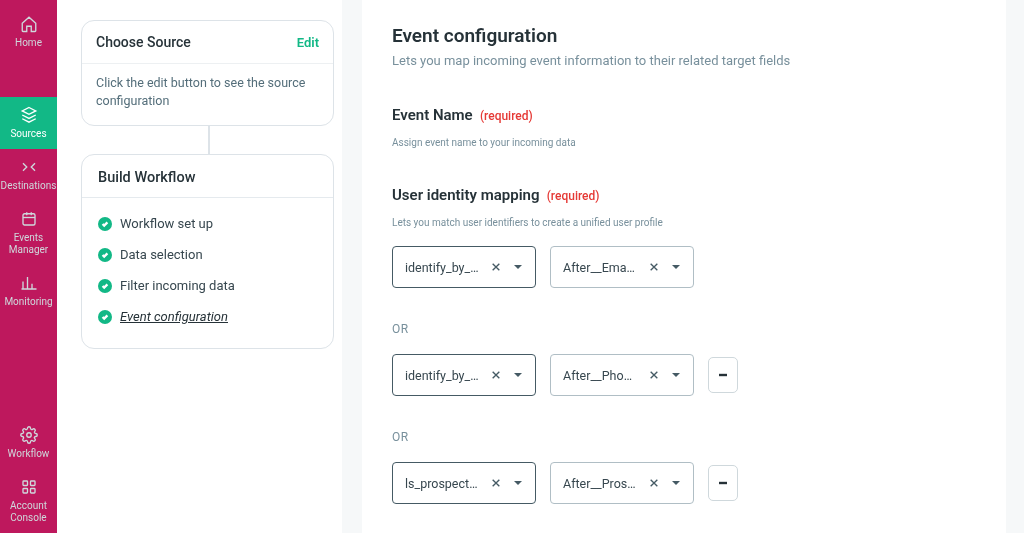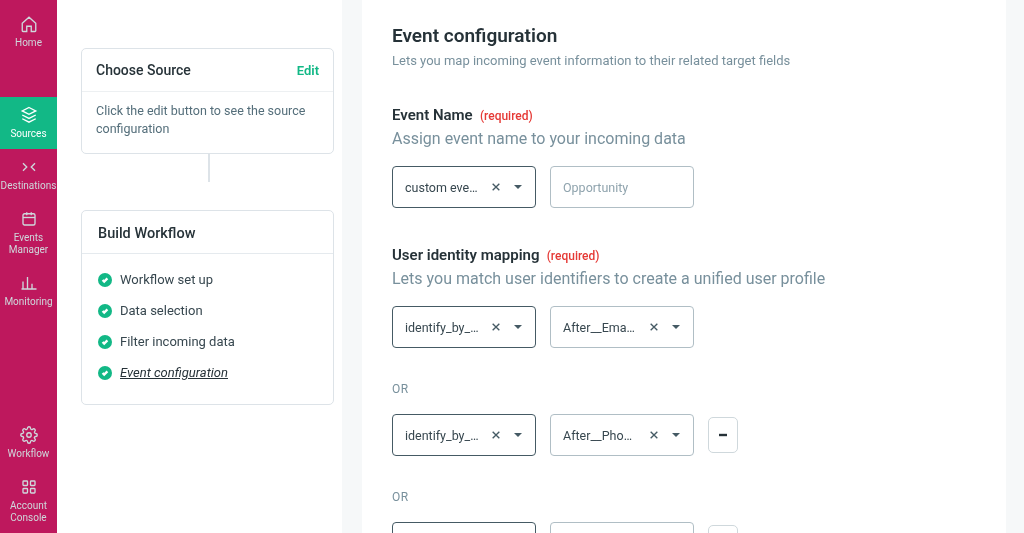--- a/index.html
+++ b/index.html
@@ -8,21 +8,21 @@
 
   
   .sidebar { width: 57px; background: #be185d; display: flex; flex-direction: column; align-items: center; padding-top: 6px; flex-shrink: 0; }
   .sidebar-item { width: 100%; padding: 8px 2px 9px; display: flex; flex-direction: column; align-items: center; gap: 3px; color: #cfd8dc; cursor: pointer; font-size: 10px; line-height: 1.2; text-align: center; }
   .sidebar-item.active { background: #12b886; color: #fff; margin-top: 39px; }
   .sidebar-spacer { flex: 1; }
   .sidebar-icon { width: 20px; height: 20px; display: flex; align-items: center; justify-content: center; }
 
   
   .left-col { width: 285px; flex-shrink: 0; padding: 20px 8px 20px 24px; background: #fff; }
-  .card { border: 1px solid #dde3e8; border-radius: 5px; background: #fff; margin-top: 28px; }
+  .card { border: 1px solid #dde3e8; border-radius: 13px; background: #fff; }
   .choose-card .card-header { display: flex; align-items: center; justify-content: space-between; padding: 13px 14px; }
   .choose-card .title { font-size: 14px; font-weight: 500; color: #263238; }
   .choose-card .edit-link { color: #12b886; font-weight: 600; font-size: 13px; }
   .choose-card .card-body { padding: 10px 14px 16px; border-top: 1px solid #edf0f2; font-size: 12.5px; color: #546e7a; line-height: 1.4; }
   .connector { height: 28px; width: 2px; background: #dde3e8; margin-left: 50%; }
 
   .workflow-card .wf-header { padding: 14px 16px 11px; font-size: 14.5px; font-weight: 500; }
   .wf-divider { height: 1px; background: #e5eaee; margin: 0 0 4px 0; }
   .wf-steps { list-style: none; padding: 6px 10px 16px; }
   .wf-step { display: flex; align-items: center; gap: 8px; padding: 8px 6px; font-size: 13px; color: #37474f; cursor: pointer; }
@@ -32,21 +32,21 @@
 
   
   .main-wrap { flex: 1; background: #f6f8f9; padding: 0 18px 0 0; overflow-y: auto; }
   .main-panel { background: #fff; margin: 0 0 0 20px; padding: 24px 30px 40px; min-height: 100%; }
   .main-title { font-size: 19px; font-weight: 600; color: #263238; }
   .main-sub { color: #78909c; font-size: 13px; margin-top: 6px; }
 
   .section { margin-top: 38px; }
   .sec-title { font-size: 15px; font-weight: 600; color: #263238; display: inline; }
   .req-tag { color: #e53935; font-size: 12px; font-weight: 500; margin-left: 4px; }
-  .sec-sub { color: #78909c; font-size: 16px; margin-top: 5px; }
+  .sec-sub { color: #78909c; font-size: 10px; margin-top: 13px; }
 
   .row { display: flex; gap: 14px; align-items: center; margin-top: 18px; }
   .select-box { border: 1px solid #455a64; border-radius: 4px; height: 42px; display: flex; align-items: center; padding: 0 10px 0 12px; background: #fff; min-width: 144px; font-size: 12.5px; color: #37474f; }
   .select-box.light { border-color: #b0bec5; }
   .select-box.placeholder { color: #90a4ae; border-color: #b0bec5; width: 144px; }
   .select-label { flex: 1; white-space: nowrap; overflow: hidden; text-overflow: ellipsis; }
   .select-actions { display: flex; align-items: center; gap: 8px; margin-left: 10px; color: #455a64; }
   .icon-btn { width: 14px; height: 14px; display: inline-flex; align-items: center; justify-content: center; cursor: pointer; }
   .or-row { margin-top: 34px; font-size: 12px; color: #78909c; letter-spacing: .4px; }
 
@@ -183,40 +183,20 @@
 <div class="main-wrap">
   <div class="main-panel">
     <h1 class="main-title">Event configuration</h1>
     <p class="main-sub">Lets you map incoming event information to their related target fields</p>
 
     <div class="section">
       <span class="sec-title">Event Name</span>
       <span class="req-tag">(required)</span>
       <p class="sec-sub">Assign event name to your incoming data</p>
 
-      <div class="row">
-        <div class="select-box" style="width:144px">
-          <span class="select-label">custom event</span>
-          <span class="select-actions">
-            <span class="icon-btn">
-                <svg viewBox="0 0 12 12" width="10" height="10" stroke="#455a64" stroke-width="1.6">
-                  <path d="M2 2l8 8M10 2l-8 8"></path>
-                </svg>
-              </span>
-            <span class="icon-btn">
-                <svg viewBox="0 0 12 12" width="12" height="12" fill="#455a64">
-                  <path d="M2 4l4 4 4-4z"></path>
-                </svg>
-              </span>
-          </span>
-        </div>
-        <div class="select-box placeholder">
-          <span class="select-label">Opportunity</span>
-        </div>
-      </div>
     </div>
 
     <div class="section">
       <span class="sec-title">User identity mapping</span>
       <span class="req-tag">(required)</span>
       <p class="sec-sub">Lets you match user identifiers to create a unified user profile</p>
 
       
       <div class="row">
         <div class="select-box" style="width:144px">

